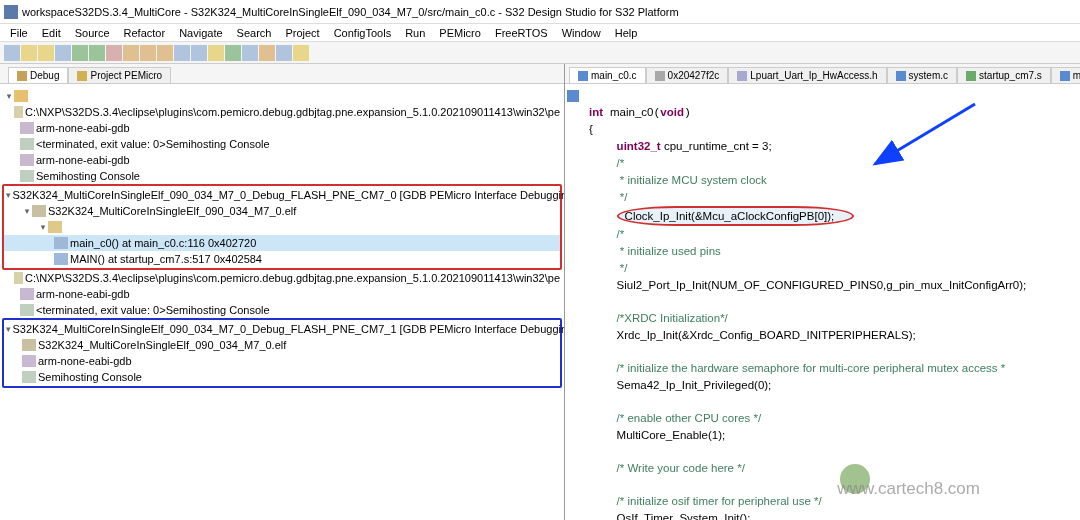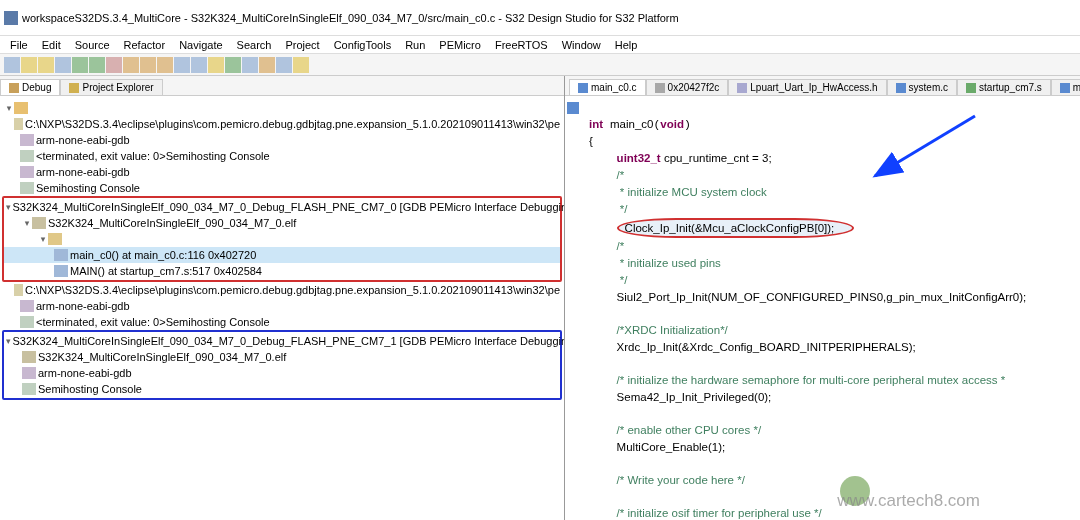--- a/index.html
+++ b/index.html
@@ -1,31 +1,31 @@
 <!DOCTYPE html>
 <html><head>
 <meta charset="utf-8">
 <style>
 * { margin:0; padding:0; box-sizing:border-box; font-family:"Segoe UI",Tahoma,sans-serif; }
 body { width:1080px; height:520px; background:#fff; font-size:11px; overflow:hidden; }
-.title-bar { height:36px; background:#fff; color:#000; display:flex; align-items:center; padding:0 4px; gap:4px; border-bottom:1px solid #ddd;}
+.title-bar { height:24px; background:#fff; color:#000; display:flex; align-items:center; padding:0 4px; gap:4px; border-bottom:1px solid #ddd;}
 .title-bar .app-icon{width:14px;height:14px;background:#5a7aa8;display:inline-block;}
 .menu-bar { height:18px; display:flex; align-items:center; padding:0 4px; gap:2px; border-bottom:1px solid #ddd;text-align:center;}
 .menu-item{padding:1px 6px; cursor:default;}
 .toolbar{height:22px; background:#f5f5f5; border-bottom:1px solid #ccc; display:flex; align-items:center; padding:0 4px; gap:1px;}
 .tb-btn{width:16px;height:16px;display:inline-block;border:1px solid transparent;}
 .tb-btn.g{background:#9bc49b;}
 .tb-btn.b{background:#b0c4de;}
 .tb-btn.y{background:#e8d68a;}
 .tb-btn.r{background:#d8b0b0;}
 .tb-btn.o{background:#e0c090;}
 .main{display:flex;height:460px;}
 .left-pane{width:565px;border-right:1px solid #999;overflow:hidden;}
 .right-pane{flex:1;overflow:hidden;position:relative;}
-.pane-tabs{height:20px;background:#f5f5f5;border-bottom:1px solid #ccc;display:flex;align-items:flex-end;padding-left:0;gap:0;}
+.pane-tabs{height:20px;background:#f5f5f5;border-bottom:1px solid #ccc;display:flex;align-items:flex-end;padding-left:8px;gap:0;}
 .tab{padding:2px 8px;background:#f0f0f0;border:1px solid #ccc;border-bottom:none;font-size:10px;display:flex;align-items:center;gap:3px;cursor:default;}
 .tab.active{background:#fff;}
 .tab .dot{width:10px;height:10px;display:inline-block;}
 .dot.bug{background:#c8a05a;}
 .dot.pe{background:#d0b050;}
 .dot.c{background:#5a8ad0;}
 .dot.f2{background:#a8a8a8;}
 .dot.h{background:#a8a8d0;}
 .dot.s{background:#6aaa6a;}
 .tree{padding:4px 2px;font-size:11px;line-height:16px;overflow-y:auto;height:440px;}
@@ -105,21 +105,21 @@
 
 <div class="main">
   <div class="left-pane">
     <div class="pane-tabs">
       <div class="tab active">
           <span class="dot bug"></span>
           <span>Debug</span>
         </div>
       <div class="tab">
           <span class="dot pe"></span>
-          <span>Project Explorer</span>
+          <span>Project PEMicro</span>
         </div>
     </div>
     <div class="tree">
       <div class="tree-row">
           <span class="twisty">▾</span>
           <span class="ticon grp"></span>
         </div>
       <div class="tree-row">
           <span class="indent" style="width:16px"></span>
           <span class="ticon file"></span>

